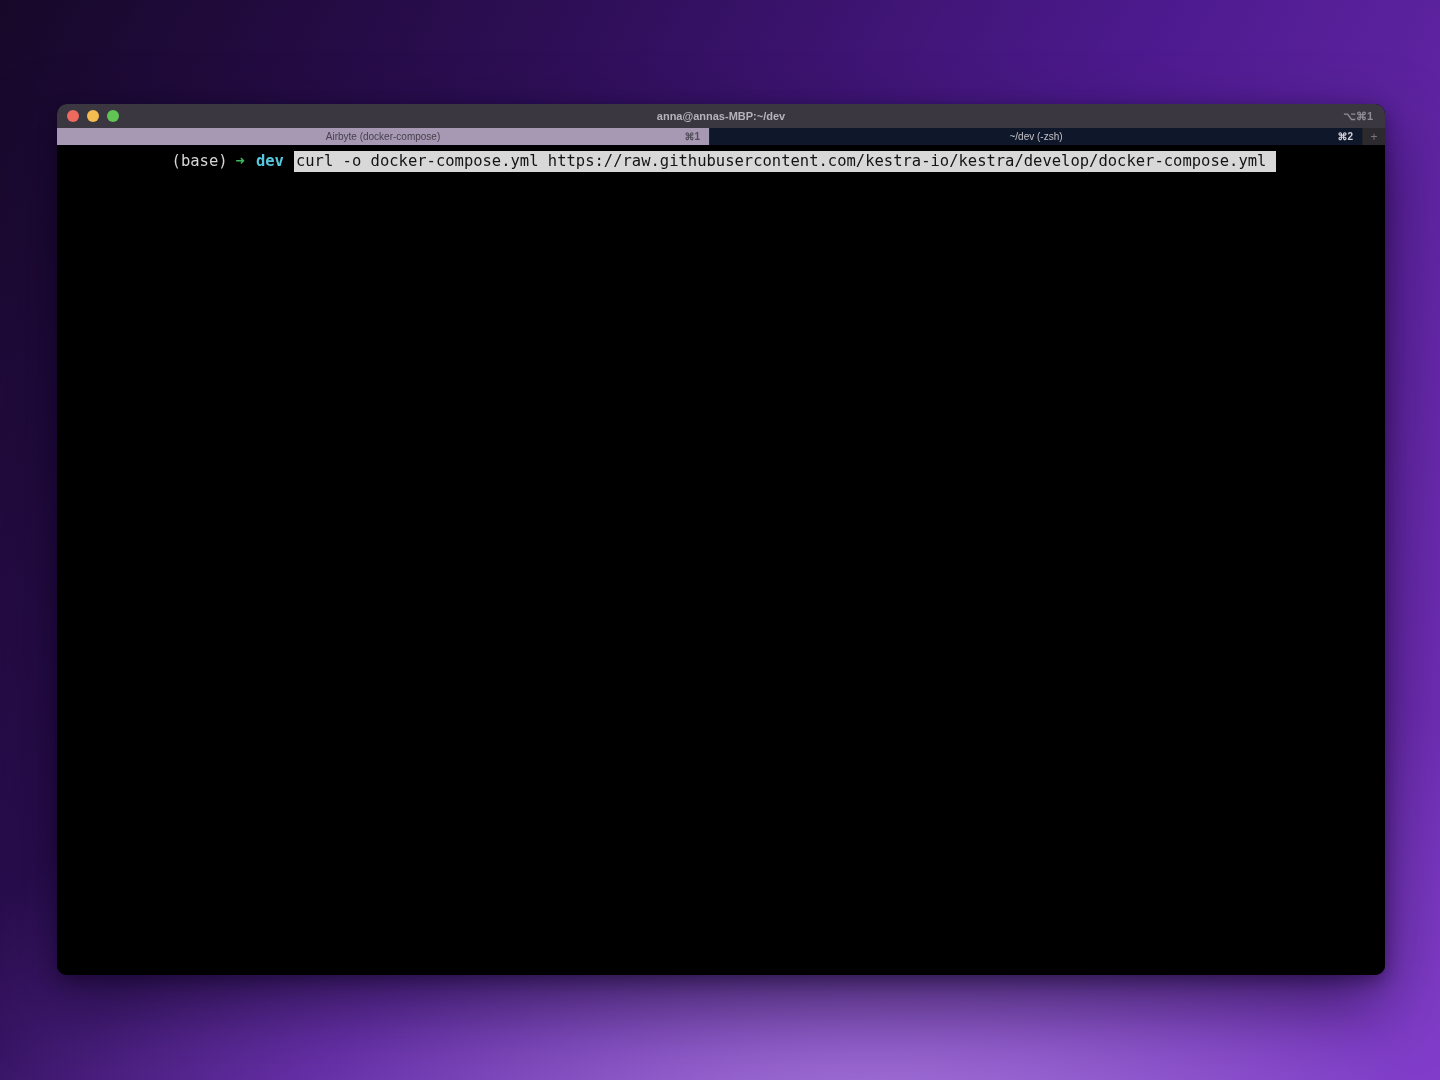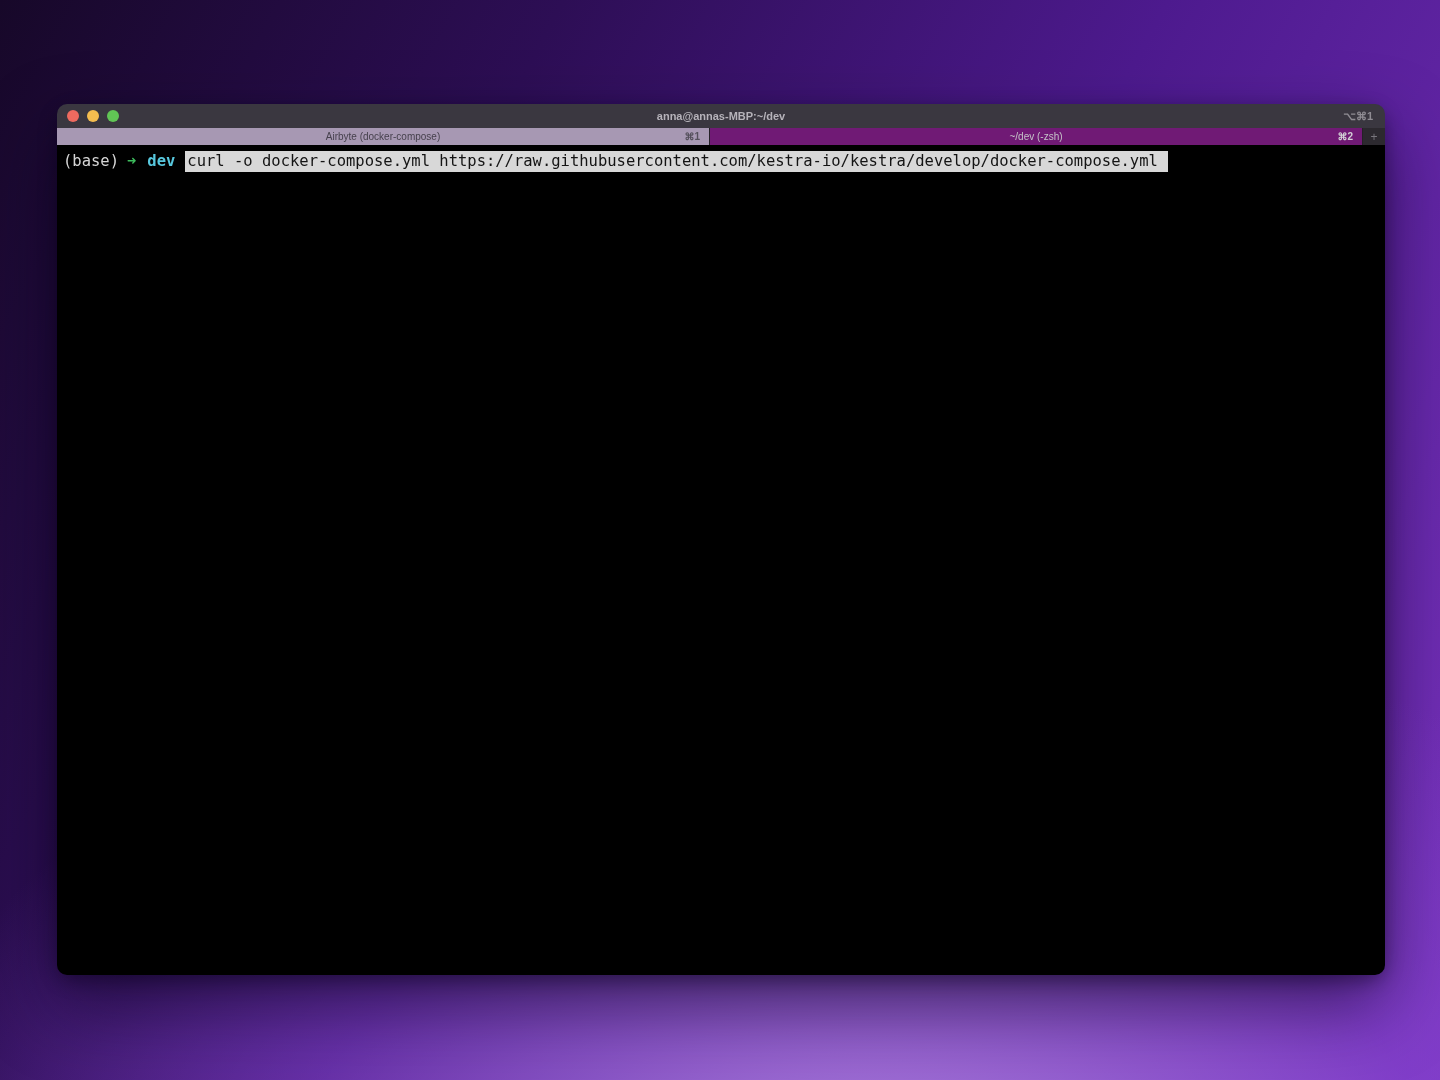--- a/index.html
+++ b/index.html
@@ -11,21 +11,21 @@
   body {
     background:
       radial-gradient(95% 75% at 60% 110%, rgba(177,133,224,0.95) 0%, rgba(135,71,210,0.55) 42%, rgba(0,0,0,0) 72%),
       linear-gradient(118deg, #170829 0%, #2d0e55 28%, #4d1a8e 58%, #7a33c0 100%);
   }
 
   .window {
     position: absolute;
     left: 57px; top: 104px;
     width: 1328px; height: 871px;
-    border-radius: 18px;
+    border-radius: 10px;
     background: #000;
     box-shadow: 0 30px 70px rgba(10, 2, 25, 0.55), 0 6px 18px rgba(10, 2, 25, 0.4);
     display: flex;
     flex-direction: column;
   }
 
   
   .titlebar {
     height: 24px;
     flex: 0 0 24px;
@@ -81,21 +81,21 @@
     font-size: 10px;
     overflow: hidden;
     border-right: 1px solid #242127;
   }
   .tab.active {
     background: #a798b3;
     color: #46414d;
     justify-content: center;
   }
   .tab.inactive {
-    background: #701a75;
+    background: #0f172a;
     color: #c5c2c8;
   }
   .tab .tab-shortcut {
     position: absolute;
     right: 9px;
     font-size: 10px;
     font-weight: bold;
   }
   .tab.active .tab-shortcut { color: #55505c; }
   .tab.inactive .tab-shortcut { color: #d2cfd5; }
@@ -112,20 +112,21 @@
   
   .terminal {
     flex: 1 1 auto;
     background: #000;
     border-radius: 0 0 10px 10px;
     padding: 5px 0 0 6px;
     font-family: "DejaVu Sans Mono", "Liberation Mono", monospace;
     font-size: 15.5px;
     line-height: 22px;
     white-space: nowrap;
+    text-align: center;
   }
   .prompt-line { display: block; }
   .prompt-env   { color: #d6d6d6; }
   .prompt-arrow { color: #3dbd5d; margin: 0 11px 0 8px; font-weight: bold; }
   .prompt-dir   { color: #57c7dd; font-weight: bold; margin-right: 10px; }
   .command-selected {
     background: #d8d8d8;
     color: #141414;
     padding: 1px 10px 2px 2px; 
   }

